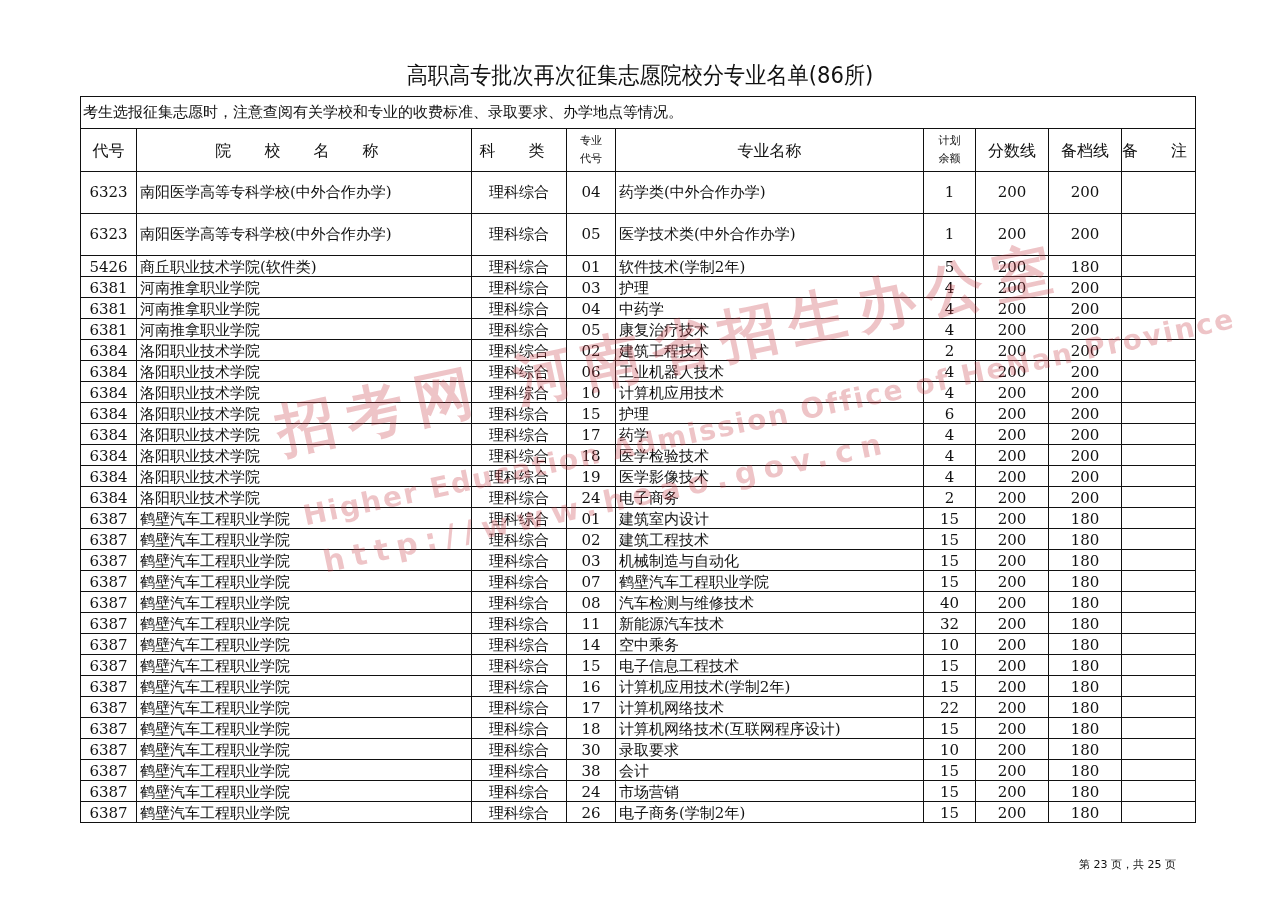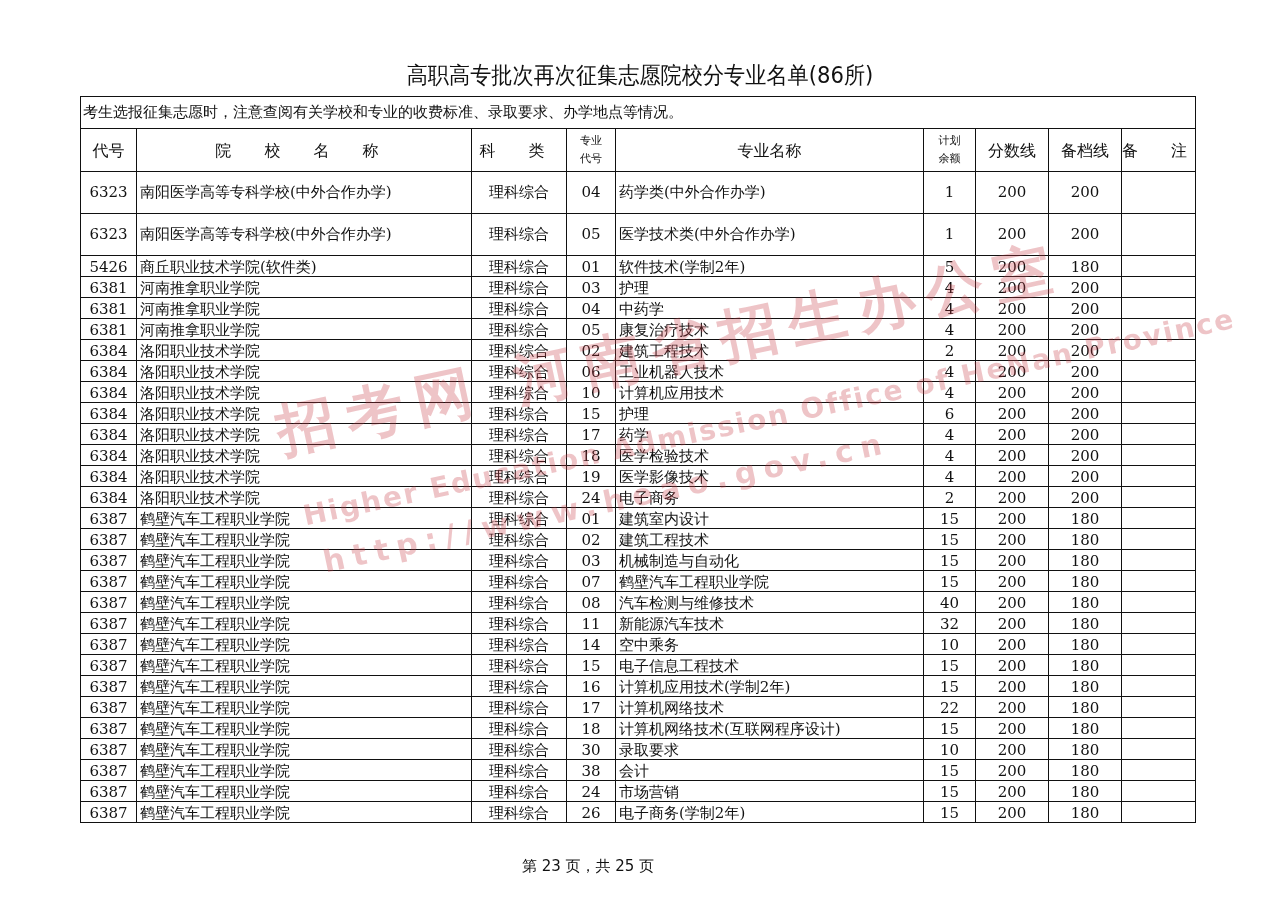--- a/index.html
+++ b/index.html
@@ -15,22 +15,22 @@
   td.notice { height:31px; font-family:Liberation Serif, serif;
               font-size:15px; padding-left:2px !important; vertical-align:middle !important; }
   tr.head td { height:42px; text-align:center; vertical-align:middle;
                font-family:"DejaVu Sans","Liberation Sans",sans-serif; font-size:16px; }
   tr.head td.two { font-size:11px; line-height:18px; }
   tr.tall td { height:41px; vertical-align:middle; }
   tr.r td { height:20px; }
   td.c { text-align:center; }
   td.l { text-align:left; padding-left:3px !important; }
   .spaced { letter-spacing:14px;margin-top:30px; }
-  .footer { position:absolute; top:857px; left:0; width:1176px; text-align:center;
-            font-size:15px; font-family:"DejaVu Sans","Liberation Sans",sans-serif; }
+  .footer { position:absolute; top:857px; left:0; width:1176px; text-align:right;
+            font-size:11px; font-family:"DejaVu Sans","Liberation Sans",sans-serif; }
   .watermark { position:absolute; pointer-events:none; color:rgba(200,60,70,0.30);
                font-family:"DejaVu Sans","Liberation Sans",sans-serif; font-weight:bold;
                transform: rotate(-12deg); transform-origin:left top; white-space:nowrap; }
 </style>
 </head>
 <body>
 
 <div class="title">高职高专批次再次征集志愿院校分专业名单(86所)</div>
 
 <table class="grid">

